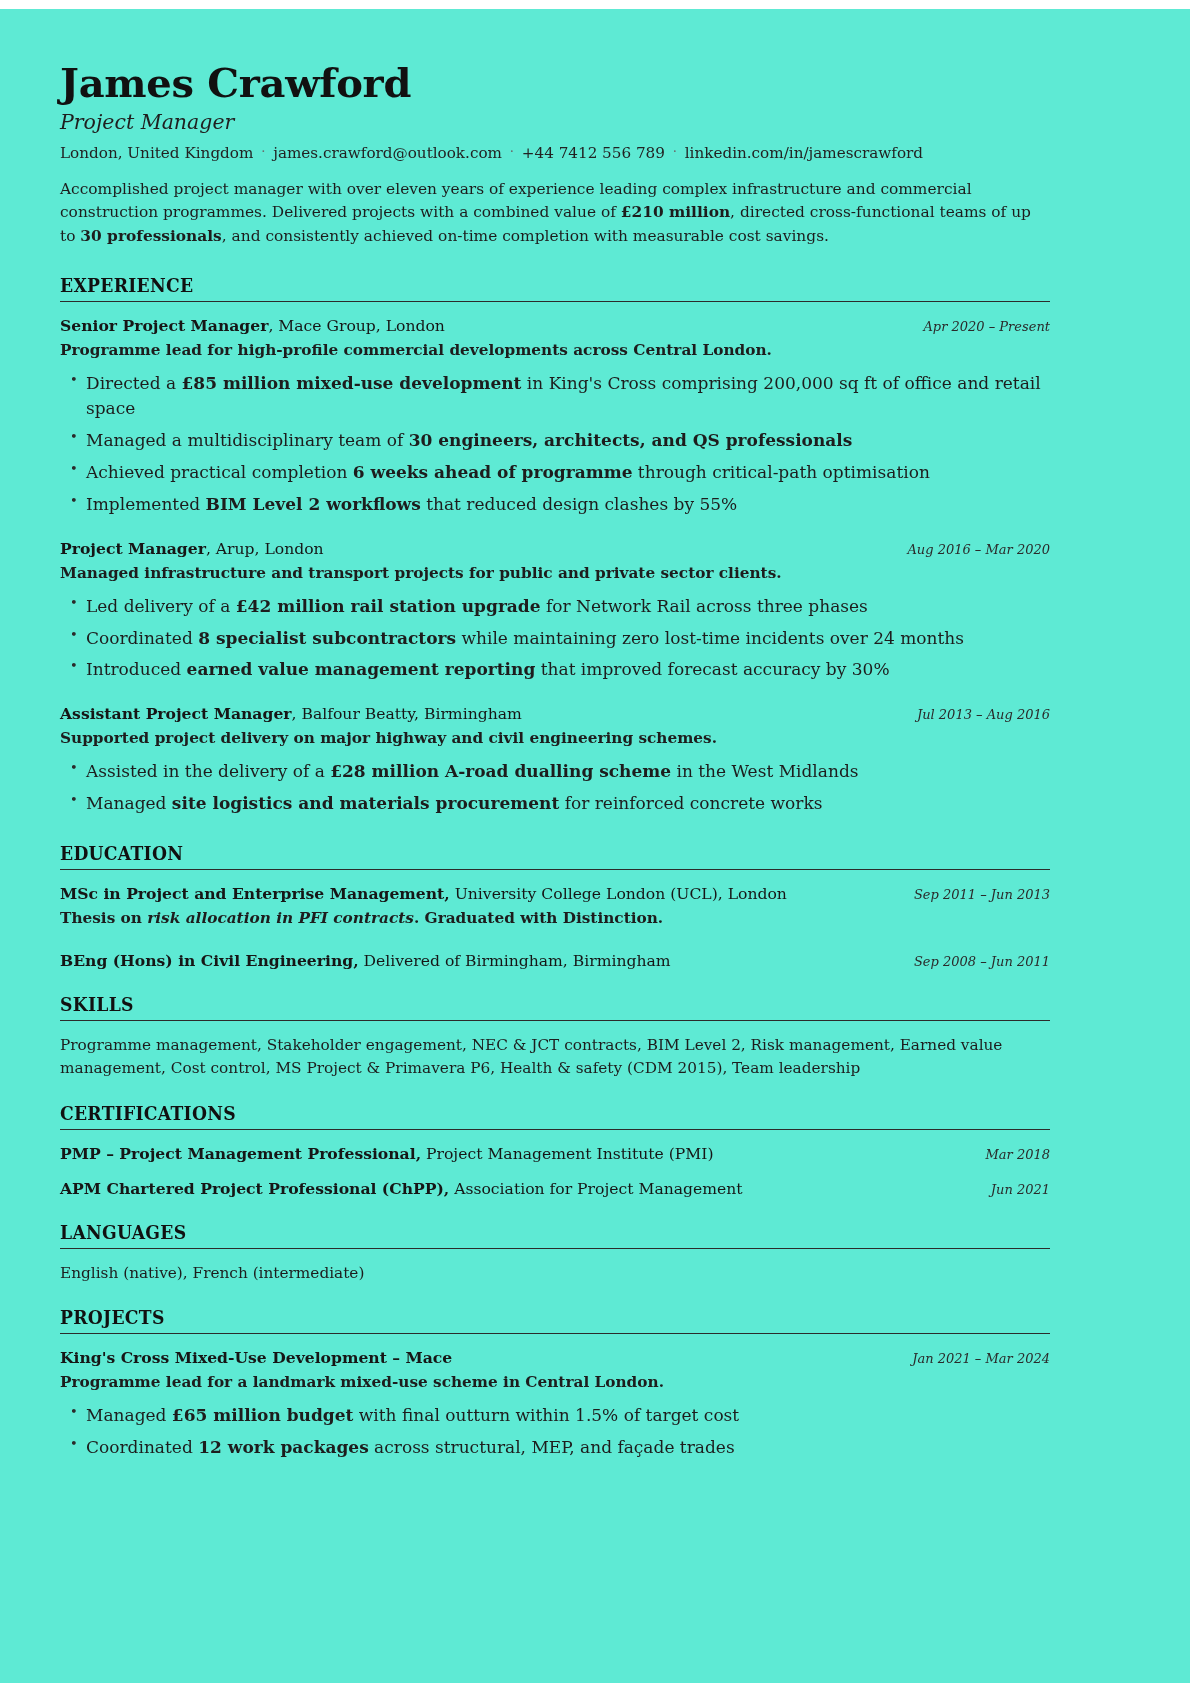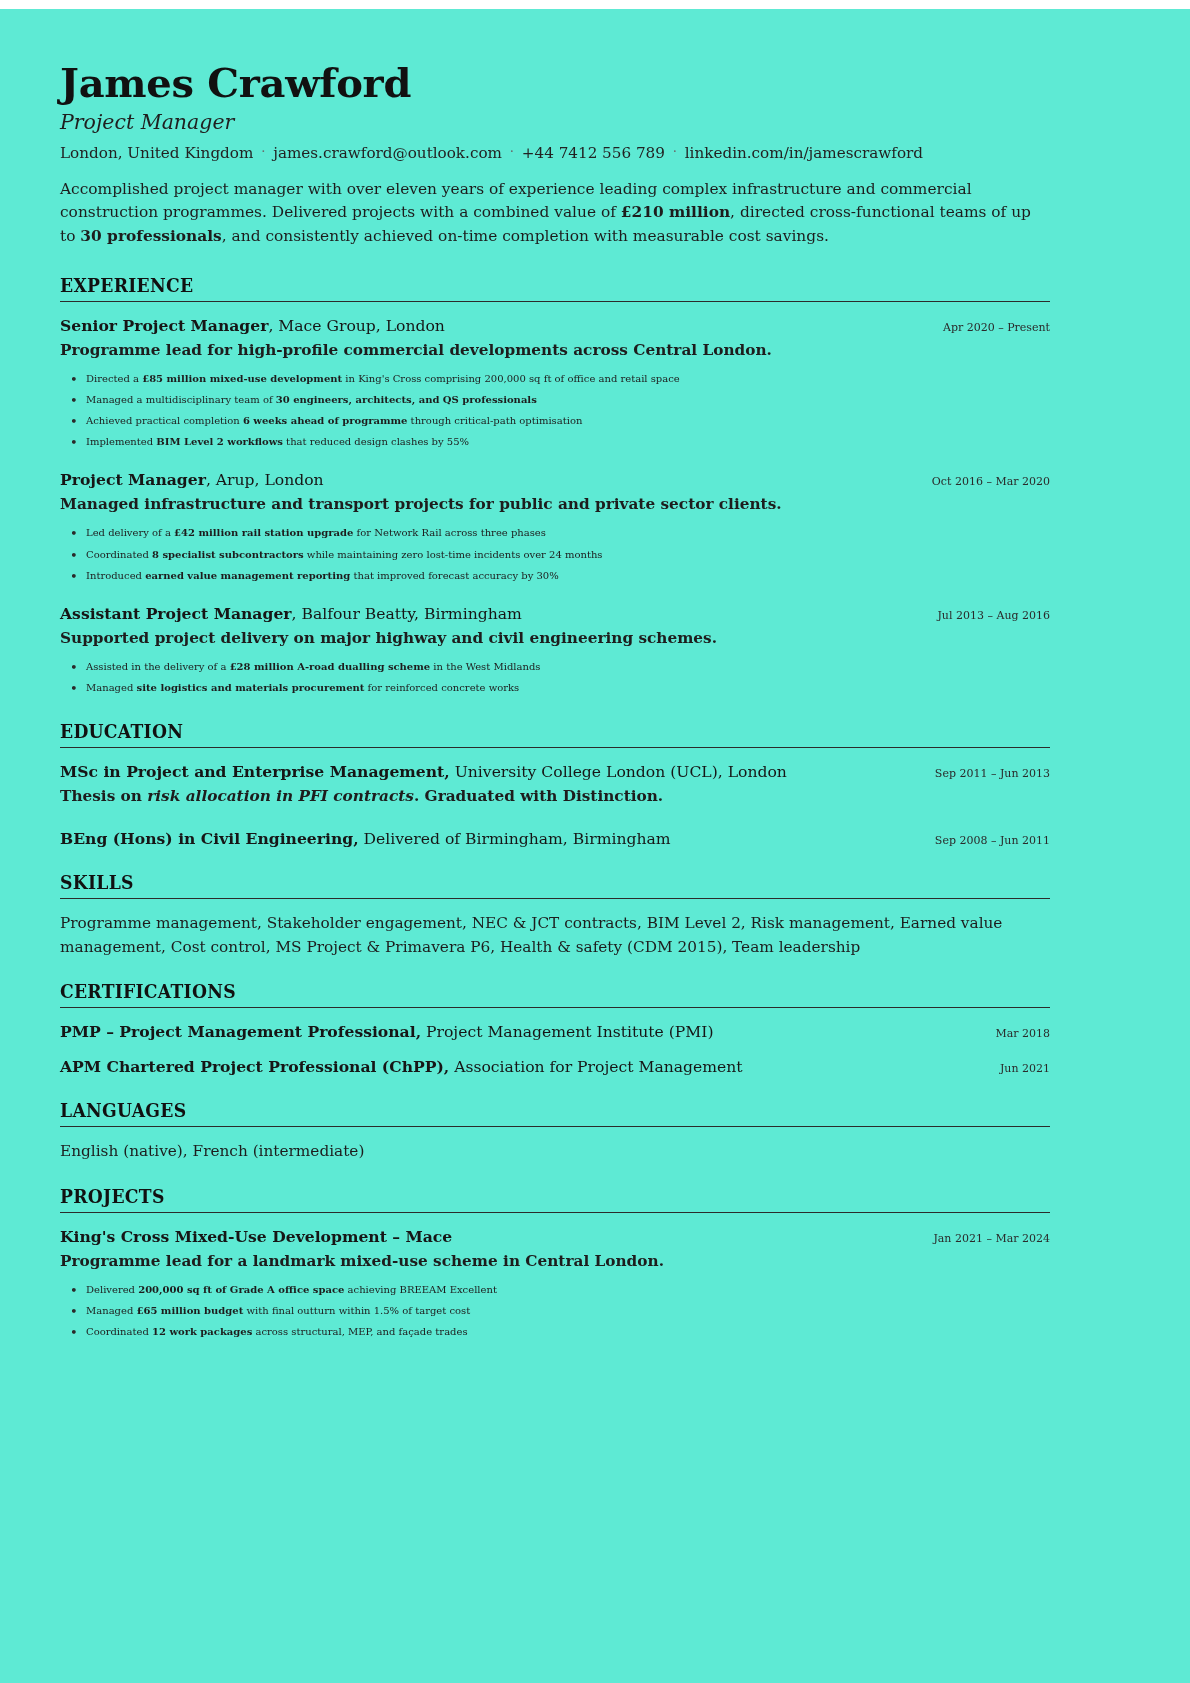--- a/index.html
+++ b/index.html
@@ -97,21 +97,22 @@
   }
   .entry-title {
     font-size: 15.6px;
     line-height: 1.35;
     color: #161616;
     flex: 1 1 auto;
   }
   .entry-title .role { font-weight: 700; }
   .entry-title .org { font-weight: 400; }
   .entry-date {
-    font-size: 11px;
+    font-style: italic;
+    font-size: 13px;
     line-height: 1.35;
     color: #2a2a2a;
     white-space: nowrap;
     flex: 0 0 auto;
     text-align: right;
   }
   .entry-sub {
     font-size: 15.3px;
     line-height: 1.5;
     color: #1d1d1d;
@@ -121,21 +122,21 @@
   .entry-sub i { font-style: italic; }
 
   ul.bullets {
     list-style: none;
     margin: 9px 0 0 0;
     padding: 0;
   }
   ul.bullets li {
     position: relative;
     padding-left: 26px;
-    font-size: 10px;
+    font-size: 17px;
     line-height: 1.52;
     color: #1d1d1d;
     margin-bottom: 6px;
   }
   ul.bullets li:last-child { margin-bottom: 0; }
   ul.bullets li::before {
     content: "•";
     position: absolute;
     left: 10px;
     top: -1px;
@@ -185,21 +186,21 @@
             <ul class="bullets">
               <li><span>Directed a </span><b>£85 million mixed-use development</b><span> in King's Cross comprising 200,000 sq ft of office and retail space</span></li>
               <li><span>Managed a multidisciplinary team of </span><b>30 engineers, architects, and QS professionals</b></li>
               <li><span>Achieved practical completion </span><b>6 weeks ahead of programme</b><span> through critical-path optimisation</span></li>
               <li><span>Implemented </span><b>BIM Level 2 workflows</b><span> that reduced design clashes by 55%</span></li>
             </ul>
           </div>
           <div class="entry">
             <div class="entry-head">
               <div class="entry-title"><span class="role">Project Manager</span><span class="org">, Arup, London</span></div>
-              <div class="entry-date">Oct 2016 – Mar 2020</div>
+              <div class="entry-date">Aug 2016 – Mar 2020</div>
             </div>
             <p class="entry-sub">Managed infrastructure and transport projects for public and private sector clients.</p>
             <ul class="bullets">
               <li><span>Led delivery of a </span><b>£42 million rail station upgrade</b><span> for Network Rail across three phases</span></li>
               <li><span>Coordinated </span><b>8 specialist subcontractors</b><span> while maintaining zero lost-time incidents over 24 months</span></li>
               <li><span>Introduced </span><b>earned value management reporting</b><span> that improved forecast accuracy by 30%</span></li>
             </ul>
           </div>
           <div class="entry">
             <div class="entry-head">
@@ -270,21 +271,20 @@
       <h2 class="section-title">PROJECTS</h2>
       <hr class="rule">
       <div>
           <div class="entry">
             <div class="entry-head">
               <div class="entry-title"><span class="role">King's Cross Mixed-Use Development – Mace</span></div>
               <div class="entry-date">Jan 2021 – Mar 2024</div>
             </div>
             <p class="entry-sub">Programme lead for a landmark mixed-use scheme in Central London.</p>
             <ul class="bullets">
-              <li><span>Delivered </span><b>200,000 sq ft of Grade A office space</b><span> achieving BREEAM Excellent</span></li>
               <li><span>Managed </span><b>£65 million budget</b><span> with final outturn within 1.5% of target cost</span></li>
               <li><span>Coordinated </span><b>12 work packages</b><span> across structural, MEP, and façade trades</span></li>
             </ul>
           </div>
         </div>
     </div>
 
   </div>
 </div>
 

